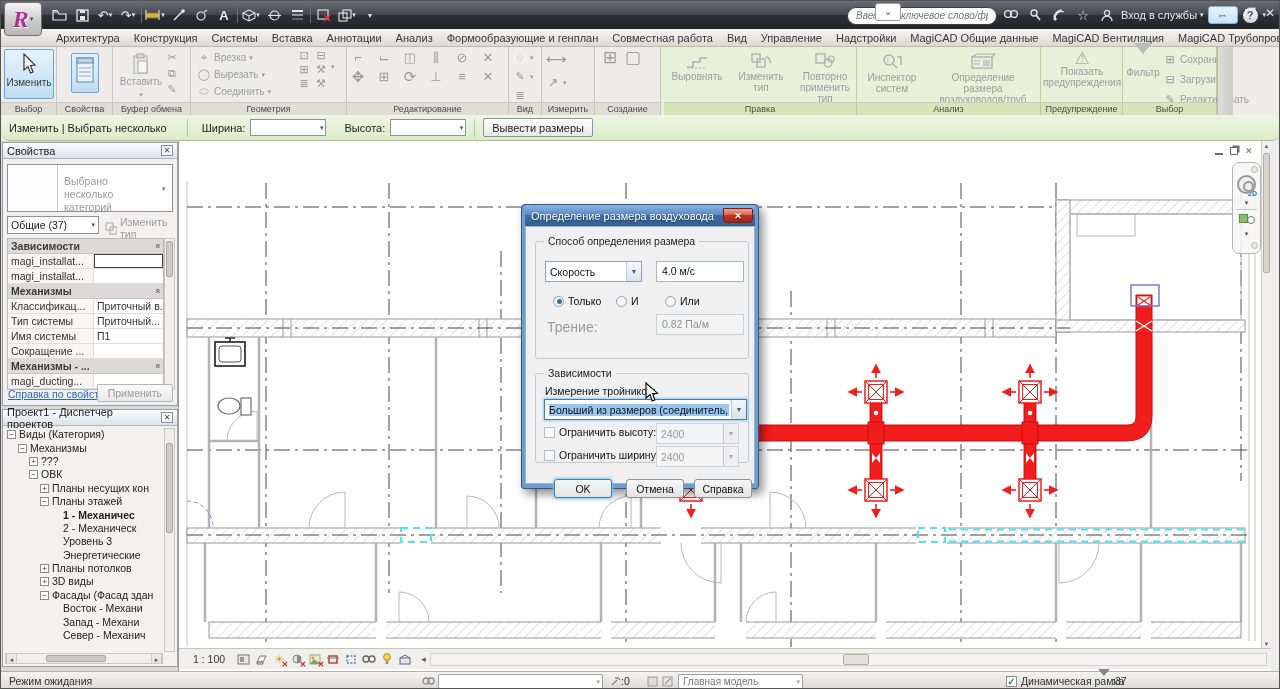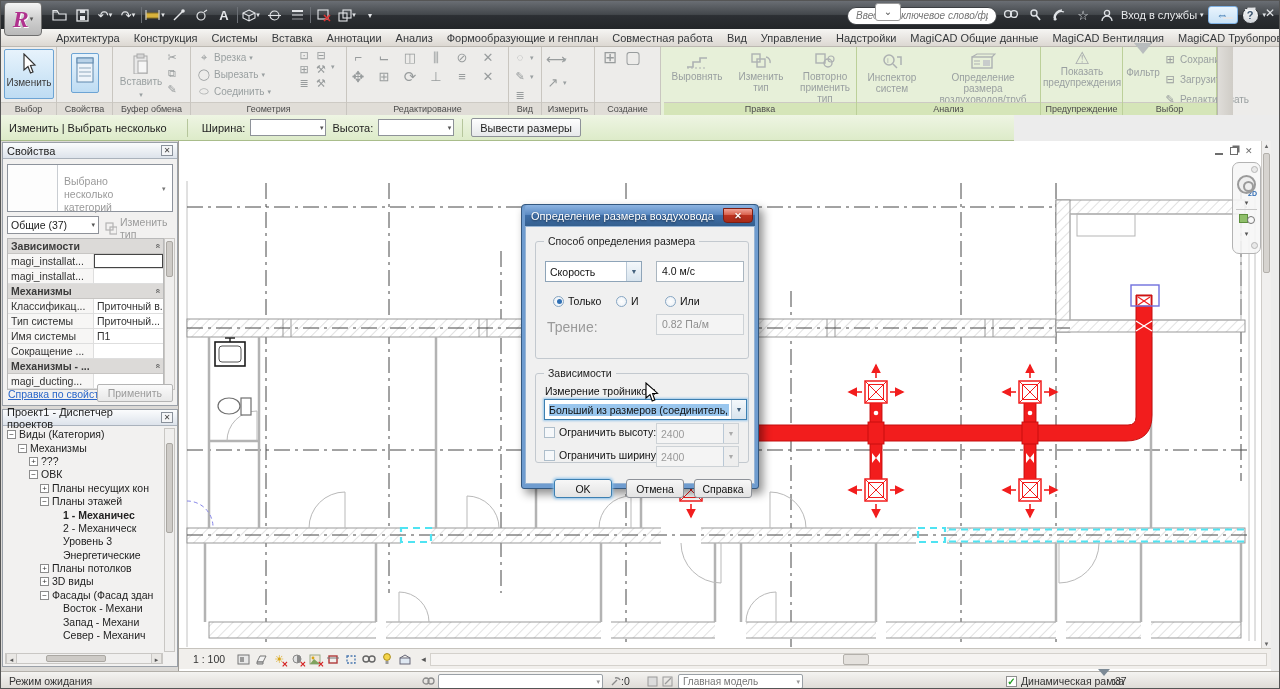--- a/index.html
+++ b/index.html
@@ -50,22 +50,22 @@
     font-size:10px;color:#3c3c3c;text-align:center;line-height:11px;}
   .bigbtn.sel{background:linear-gradient(#e7f3fc,#bedcf3);border:1px solid #6da4d4;border-radius:2px;}
   .dis{color:#9aa0a1 !important;}
   .gi{font-size:11px;color:#989c9d;width:14px;height:13px;line-height:13px;text-align:center;}
   .rrow{display:flex;align-items:center;gap:3px;height:17px;color:#9aa0a1;font-size:10px;white-space:nowrap;}
   .dar{font-size:7px;color:#9aa0a1;}
   .warnico{font-size:17px;color:#a9adae;}
   .funnel{width:0;height:0;border-left:9px solid transparent;border-right:9px solid transparent;border-top:11px solid #b8bcbd;}
   .funnel-stem{width:4px;height:7px;background:#b8bcbd;margin:0 auto;}
   
-  .optbar{position:absolute;left:0;top:114px;width:1013px;height:26px;
-    background:linear-gradient(#eef5e3,#ddebc9);border-bottom:1px solid #a9bd8b;display:flex;align-items:center;font-size:11px;color:#222;}
+  .optbar{position:absolute;left:0;top:114px;width:1280px;height:26px;
+    background:linear-gradient(#eef5e3,#ddebc9);border-bottom:1px solid #a9bd8b;display:flex;align-items:center;font-size:11px;color:#222;border-radius:9px;}
   .obsep{width:1px;height:18px;background:#b6c69c;margin:0 8px;}
   .obcombo{height:17px;background:#fff;border:1px solid #8e9299;display:flex;align-items:center;justify-content:flex-end;padding-right:2px;}
   .obbtn{height:19px;border:1px solid #8e9299;border-radius:2px;background:linear-gradient(#fefefe,#e6e8ea);
     padding:0 8px;display:flex;align-items:center;font-size:11px;color:#222;}
   
   .leftcol{position:absolute;left:0;top:140px;width:178px;height:530px;background:#dbd9d6;border-right:1px solid #9f9c97;}
   .palette{position:absolute;left:1px;width:176px;background:#f2f1f0;border:1px solid #9aa0a8;}
   .phead{height:16px;background:linear-gradient(#fbfcfd,#dde3eb);border-bottom:1px solid #aab2bc;
     font-size:11px;color:#222;display:flex;align-items:center;padding:0 4px;}
   .pclose{margin-left:auto;width:12px;height:11px;border:1px solid #8a919b;background:#f4f5f7;font-size:8px;line-height:9px;text-align:center;color:#444;}
@@ -513,21 +513,21 @@
     <div class="abs" style="left:1216px;top:0;width:16px;height:68px;background:linear-gradient(90deg,#dfddd9,#cfccc6);border-left:1px solid #bbb8b2;"></div>
   </div>
 
   <div class="optbar">
     <span style="margin-left:8px;">Изменить | Выбрать несколько</span>
     <span class="obsep" style="margin-left:20px;"></span>
     <span style="margin-left:6px;">Ширина:</span>
     <span class="obcombo" style="width:76px;margin-left:5px;">
         <span class="ar">▾</span>
       </span>
-    <span style="margin-left:6px;">Высота:</span>
+    <span style="margin-left:18px;">Высота:</span>
     <span class="obcombo" style="width:76px;margin-left:5px;">
         <span class="ar">▾</span>
       </span>
     <span class="obsep"></span>
     <span class="obbtn">Вывести размеры</span>
   </div>
 
   <div class="leftcol">
 
     <div class="palette" style="top:1px;height:264px;">

